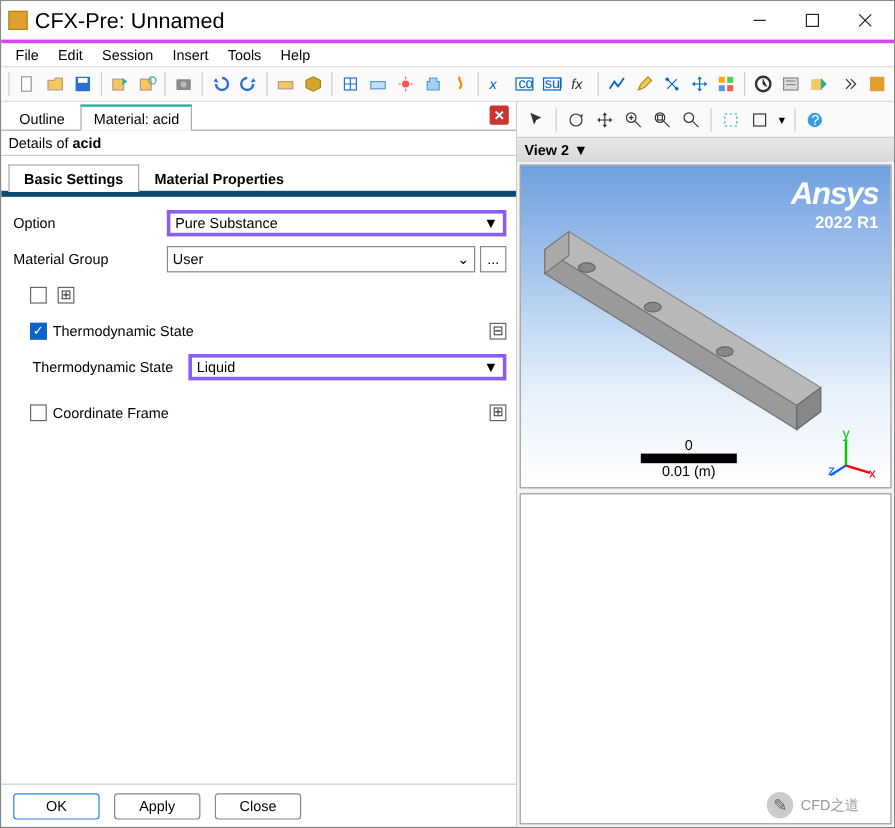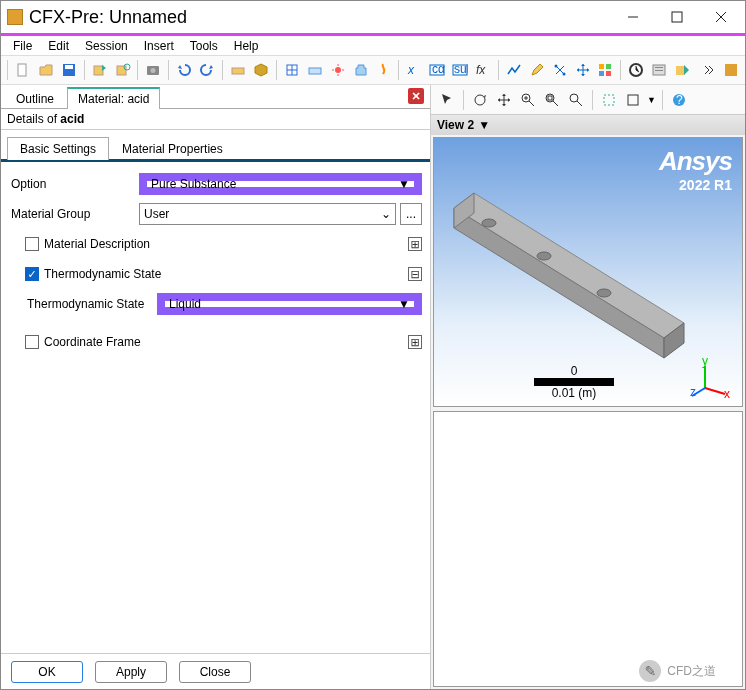--- a/index.html
+++ b/index.html
@@ -17,29 +17,29 @@
 .tbtn svg { width: 16px; height: 16px; }
 .tsep { width: 1px; height: 20px; background: #ccc; margin: 0 2px; }
 .body { flex: 1; display: flex; overflow: hidden; }
 .leftpane { width: 430px; display: flex; flex-direction: column; border-right: 1px solid #ccc; }
 .toptabs { height: 24px; display: flex; align-items: flex-end; border-bottom: 1px solid #aaa; padding-left: 4px; position: relative; }
 .toptab { padding: 3px 10px; border: 1px solid transparent; border-bottom: none; margin-right: 2px; position: relative; top: 1px; }
 .toptab.active { border-color: #aaa; background: #fff; border-top: 2px solid #3a9; }
 .closex { position: absolute; right: 6px; top: 3px; width: 16px; height: 16px; background: #c33; border-radius: 2px; color: #fff; display: flex; align-items: center; justify-content: center; font-size: 11px; font-weight: bold; }
 .details-hdr { padding: 3px 6px; font-size: 12px; border-bottom: 1px solid #ccc; }
 .details-hdr b { font-weight: bold; }
-.subtabs { display: flex; padding: 6px 6px 0 6px; border-bottom: 3px solid #0c4a6e; }
+.subtabs { display: flex; padding: 6px 6px 0 6px; border-bottom: 5px solid #0c4a6e; font-weight: bold; }
 .subtab { padding: 4px 12px; border: 1px solid transparent; border-bottom: none; position: relative; top: 1px; }
 .subtab.active { border-color: #aaa; background: #fff; }
 .form { flex: 1; padding: 10px 8px; overflow: auto; }
 .row { display: flex; align-items: center; margin-bottom: 6px; min-height: 24px; }
 .lbl { width: 130px; padding-left: 2px; }
 .lbl.indent { padding-left: 18px; width: 148px; }
 .combo { flex: 1; height: 22px; border: 1px solid #888; display: flex; align-items: center; padding: 0 4px; background: #fff; position: relative; }
-.combo.hot { border: 8px solid #8b5cf6; }
+.combo.hot { border: 3px solid #8b5cf6; }
 .combo .arrow { position: absolute; right: 4px; top: 50%; transform: translateY(-50%); }
 .chk { width: 14px; height: 14px; border: 1px solid #666; margin-right: 5px; display: inline-flex; align-items: center; justify-content: center; background: #fff; }
 .chk.checked { background: #0a64c8; border-color: #0a64c8; }
 .chk.checked::after { content: "✓"; color: #fff; font-size: 11px; line-height: 1; }
 .expander { width: 14px; height: 14px; border: 1px solid #666; display: flex; align-items: center; justify-content: center; font-size: 11px; line-height: 1; color: #333; margin-left: 4px; }
 .morebtn { width: 22px; height: 22px; border: 1px solid #888; margin-left: 4px; display: flex; align-items: center; justify-content: center; }
 .btnbar { height: 36px; display: flex; align-items: center; gap: 12px; padding: 0 10px; border-top: 1px solid #ccc; }
 .btn { width: 72px; height: 22px; border: 1px solid #888; border-radius: 3px; background: #fff; display: flex; align-items: center; justify-content: center; }
 .btn.primary { border-color: #2a7de1; }
 .rightpane { flex: 1; display: flex; flex-direction: column; background: #f4f4f4; }
@@ -300,21 +300,20 @@
           <div class="combo">
             <span>User</span>
             <span class="arrow">⌄</span>
           </div>
           <div class="morebtn">...</div>
         </div>
 
         <div class="row">
           <div style="width:16px"></div>
           <span class="chk"></span>
-          <span style="flex:1">Material Description</span>
           <span class="expander">⊞</span>
         </div>
 
         <div class="row">
           <div style="width:16px"></div>
           <span class="chk checked"></span>
           <span style="flex:1">Thermodynamic State</span>
           <span class="expander">⊟</span>
         </div>
 

